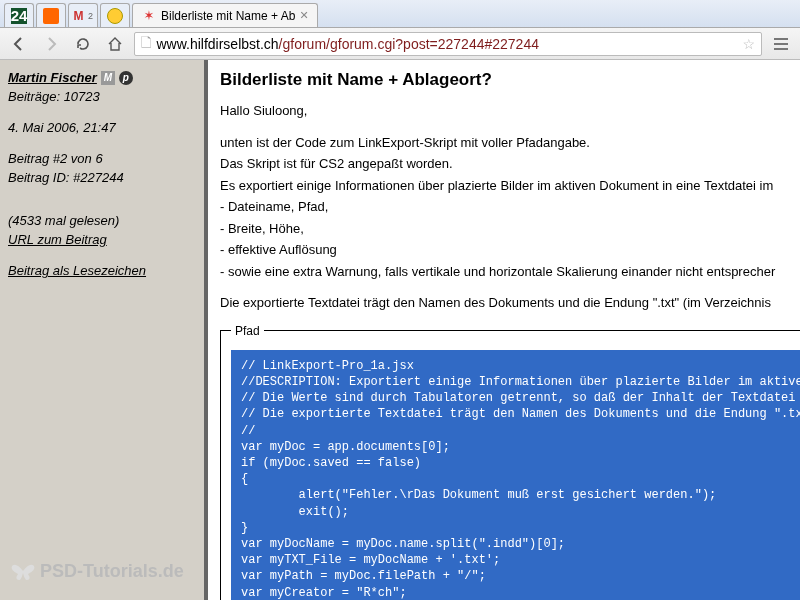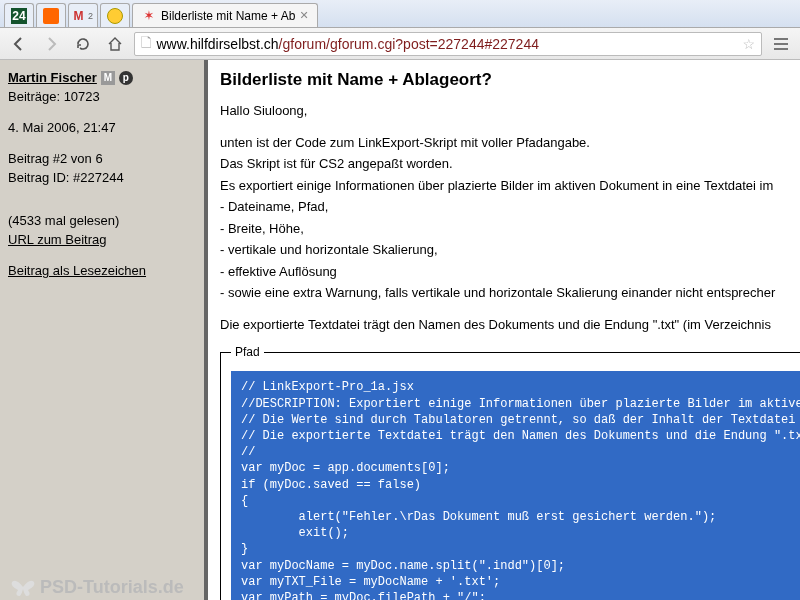--- a/index.html
+++ b/index.html
@@ -4,56 +4,56 @@
 <style>
   * { box-sizing: border-box; margin: 0; padding: 0; }
   body { font-family: Arial, sans-serif; font-size: 13px; background: #fff; width: 800px; height: 600px; overflow: hidden; }
   
   .tab-strip { height: 28px; background: linear-gradient(#e8eef7, #d5e0f0); border-bottom: 1px solid #aaa; display: flex; align-items: flex-end; padding-left: 4px; }
   .tab { height: 24px; padding: 4px 8px; display: flex; align-items: center; gap: 4px; border: 1px solid #aaa; border-bottom: none; border-radius: 3px 3px 0 0; margin-right: 2px; font-size: 12px; background: #e8eef7; }
   .tab.active { background: #f5f5f5; }
   .tab.mini { width: 30px; justify-content: center; padding: 4px 4px; }
   .tab-close { color: #888; font-size: 11px; cursor: pointer; }
   .favicon { width: 16px; height: 16px; display: inline-block; }
-  .fav-24 { background: #14532d; color: #fff; font-size: 12px; font-weight: bold; display: flex; align-items: center; justify-content: center; }
+  .fav-24 { background: #14532d; color: #fff; font-size: 15px; font-weight: bold; display: flex; align-items: center; justify-content: center; }
   .fav-orange { background: #f60; border-radius: 2px; }
   .fav-gmail { color: #c33; font-weight: bold; font-size: 12px; display: flex; align-items: center; justify-content: center; }
   .badge-2 { font-size: 9px; color: #666; }
   .fav-yellow { background: #fc3; border-radius: 50%; border: 1px solid #a90; }
   .fav-star { color: #d33; font-size: 13px; display: flex; align-items: center; justify-content: center; }
   
   .toolbar { height: 32px; background: linear-gradient(#f5f5f5, #e8e8e8); border-bottom: 1px solid #bbb; display: flex; align-items: center; padding: 0 6px; gap: 6px; }
   .nav-btn { width: 26px; height: 22px; border: none; background: transparent; display: flex; align-items: center; justify-content: center; cursor: pointer; color: #555; }
   .nav-btn svg { width: 16px; height: 16px; }
   .url-bar { flex: 1; height: 24px; border: 1px solid #bbb; border-radius: 2px; background: #fff; display: flex; align-items: center; padding: 0 6px; font-size: 14px; }
   .url-domain { color: #000; }
   .url-path { color: #7f1d1d; }
   .starbtn { color: #bbb; font-size: 14px; }
   .menu-btn { width: 26px; height: 22px; display: flex; align-items: center; justify-content: center; }
   .menu-lines { display: flex; flex-direction: column; gap: 3px; }
   .menu-lines span { width: 14px; height: 2px; background: #777; }
   
   .content { display: flex; height: 540px; }
-  .sidebar { width: 205px; background: #d4d0c8; padding: 10px 8px; font-size: 13px; color: #000; border-right: 1px solid #666; }
+  .sidebar { width: 205px; background: #d4d0c8; padding: 10px 8px; font-size: 13px; color: #000; border-right: 1px solid #666; font-style: italic; }
   .sidebar a { color: #000; text-decoration: underline; }
   .author { font-weight: bold; display: flex; align-items: center; gap: 4px; }
   .author-icon { width: 14px; height: 14px; background: #999; color: #fff; font-size: 10px; display: inline-flex; align-items: center; justify-content: center; }
   .author-iconp { width: 14px; height: 14px; background: #333; color: #fff; font-size: 10px; display: inline-flex; align-items: center; justify-content: center; border-radius: 50%; }
   .sidebar div { margin-bottom: 4px; }
   
   .main { flex: 1; background: #fff; padding: 10px 12px; overflow: hidden; border-left: 3px solid #666; position: relative; }
   .main h2 { font-size: 17px; margin-bottom: 12px; }
   .main-text { font-size: 13px; line-height: 1.35; }
   .main-text p { margin-bottom: 4px; }
   
   .code-fieldset { border: 1px solid #000; margin-top: 12px; padding: 12px 10px 10px; }
   .code-legend { font-size: 12px; padding: 0 4px; }
   .code-block { background: #316ac5; color: #fff; font-family: "Courier New", monospace; font-size: 12px; padding: 8px 10px; white-space: pre; overflow: hidden; line-height: 1.35; }
   
-  .watermark { position: absolute; bottom: 2px; left: 10px; font-size: 18px; color: #bbb; font-weight: bold; z-index: 10; display: flex; align-items: center; gap: 4px; }
+  .watermark { position: absolute; bottom: 18px; left: 10px; font-size: 18px; color: #bbb; font-weight: bold; z-index: 10; display: flex; align-items: center; gap: 4px; }
 </style>
 </head>
 <body>
 
 <div class="tab-strip">
   <div class="tab mini">
       <span class="favicon fav-24">24</span>
     </div>
   <div class="tab mini">
       <span class="favicon fav-orange"></span>
@@ -134,21 +134,20 @@
   <div class="main">
     <h2>Bilderliste mit Name + Ablageort?</h2>
     <div class="main-text">
       <p>Hallo Siuloong,</p>
       <div style="height:10px"></div>
       <p>unten ist der Code zum LinkExport-Skript mit voller Pfadangabe.</p>
       <p>Das Skript ist für CS2 angepaßt worden.</p>
       <p>Es exportiert einige Informationen über plazierte Bilder im aktiven Dokument in eine Textdatei im</p>
       <p>- Dateiname, Pfad,</p>
       <p>- Breite, Höhe,</p>
-      <p>- vertikale und horizontale Skalierung,</p>
       <p>- effektive Auflösung</p>
       <p>- sowie eine extra Warnung, falls vertikale und horizontale Skalierung einander nicht entsprecher</p>
       <div style="height:10px"></div>
       <p>Die exportierte Textdatei trägt den Namen des Dokuments und die Endung ".txt" (im Verzeichnis</p>
     </div>
     <fieldset class="code-fieldset">
       <legend class="code-legend">Pfad</legend>
       <div class="code-block">// LinkExport-Pro_1a.jsx
 //DESCRIPTION: Exportiert einige Informationen über plazierte Bilder im aktiven
 // Die Werte sind durch Tabulatoren getrennt, so daß der Inhalt der Textdatei z.

